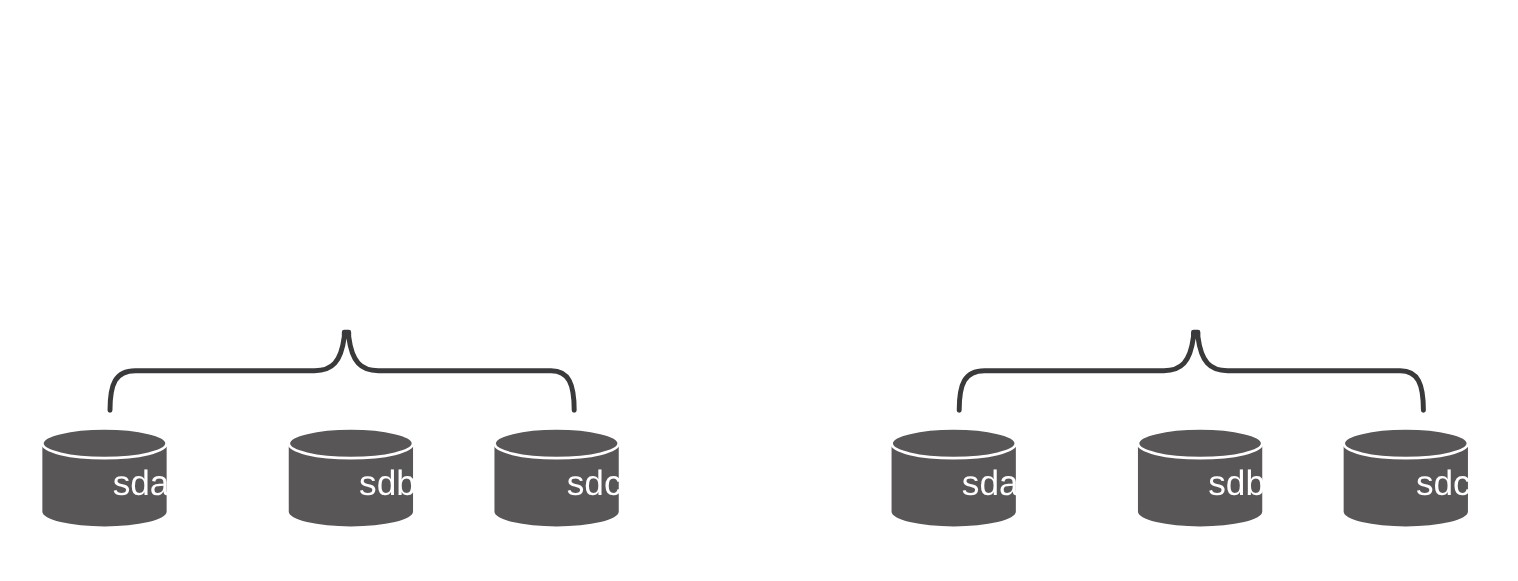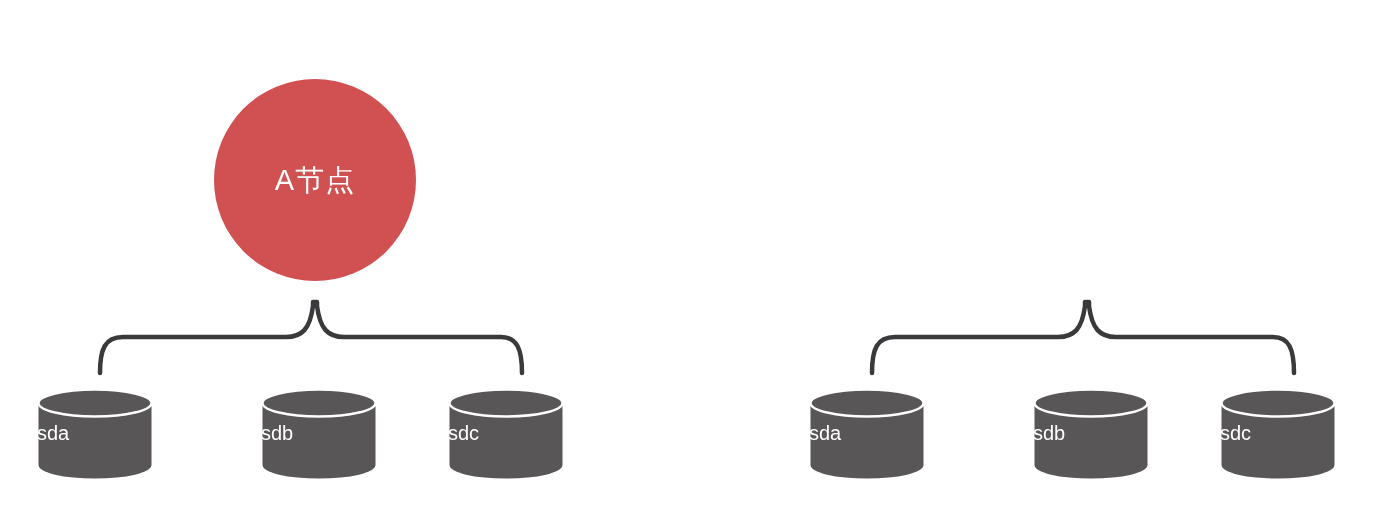--- a/index.html
+++ b/index.html
@@ -68,36 +68,33 @@
   }
   .disk-1 { left: 17px; }
   .disk-2 { left: 241px; }
   .disk-3 { left: 428px; text-decoration: underline; }
   .disk svg { display: block; width: 117px; height: 91px; }
   .disk-label {
     position: absolute;
     left: 0;
     top: 33px;
     width: 100%;
-    text-align: left;
+    text-align: right;
     color: var(--label-color, #ffffff);
-    font-size: 20px;
+    font-size: 32px;
     line-height: 1.1;
     user-select: none;
   }
 </style>
 </head>
 <body>
 
 <div class="canvas">
 
   <div class="group" id="group-a">
-    <div class="node-circle">
-      <span class="node-label">A节点</span>
-    </div>
 
     <svg class="brace" viewBox="0 0 590 82" xmlns="http://www.w3.org/2000/svg">
       <path d="M 80 77 C 80 53 85 41 103 41 L 266 41 C 282 41 290 33 293 10 L 293 6 L 297 6 L 297 10 C 300 33 308 41 324 41 L 481 41 C 497 41 502 53 502 77"></path>
     </svg>
 
     <div class="disk disk-1">
       <svg viewBox="0 0 117 91" xmlns="http://www.w3.org/2000/svg">
         <path d="M 1.5 14 L 1.5 76 A 56 13.5 0 0 0 114.5 76 L 114.5 14 Z" style="fill:var(--disk-fill,#595657)"></path>
         <ellipse cx="58" cy="14" rx="56.5" ry="13.5" style="fill:var(--disk-fill,#595657);stroke:#ffffff;stroke-width:2.5"></ellipse>
       </svg>

